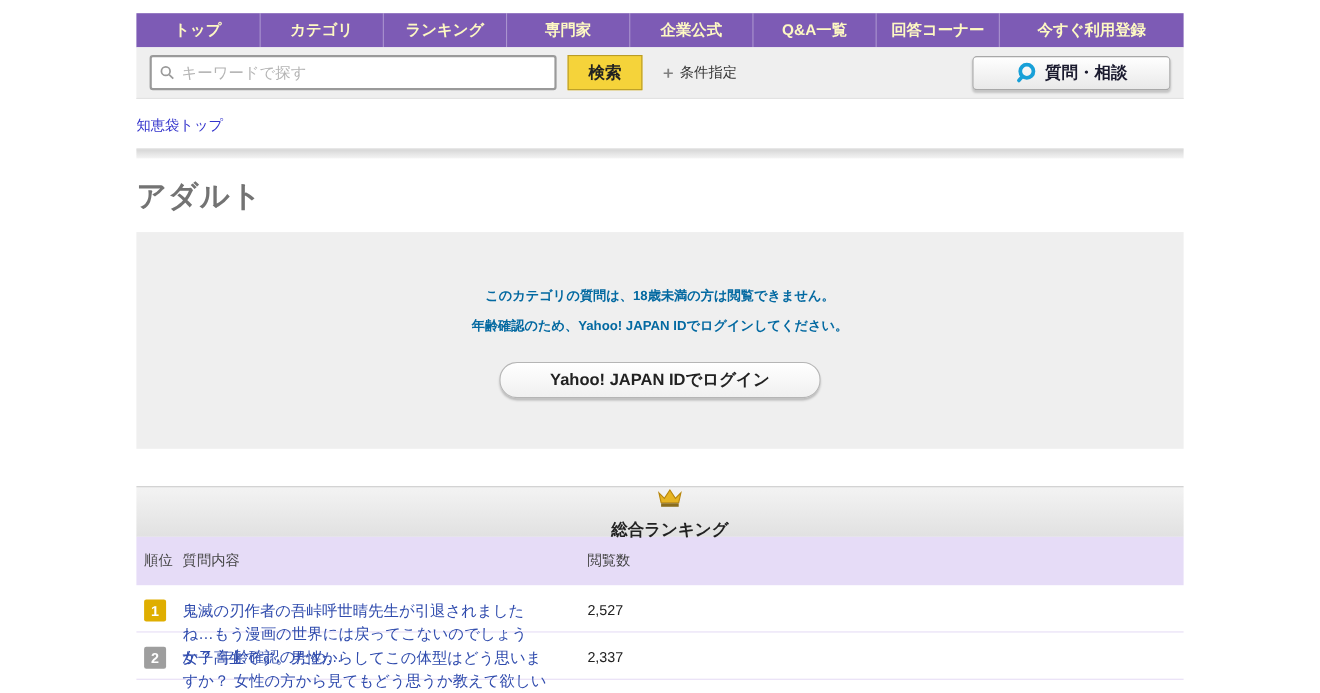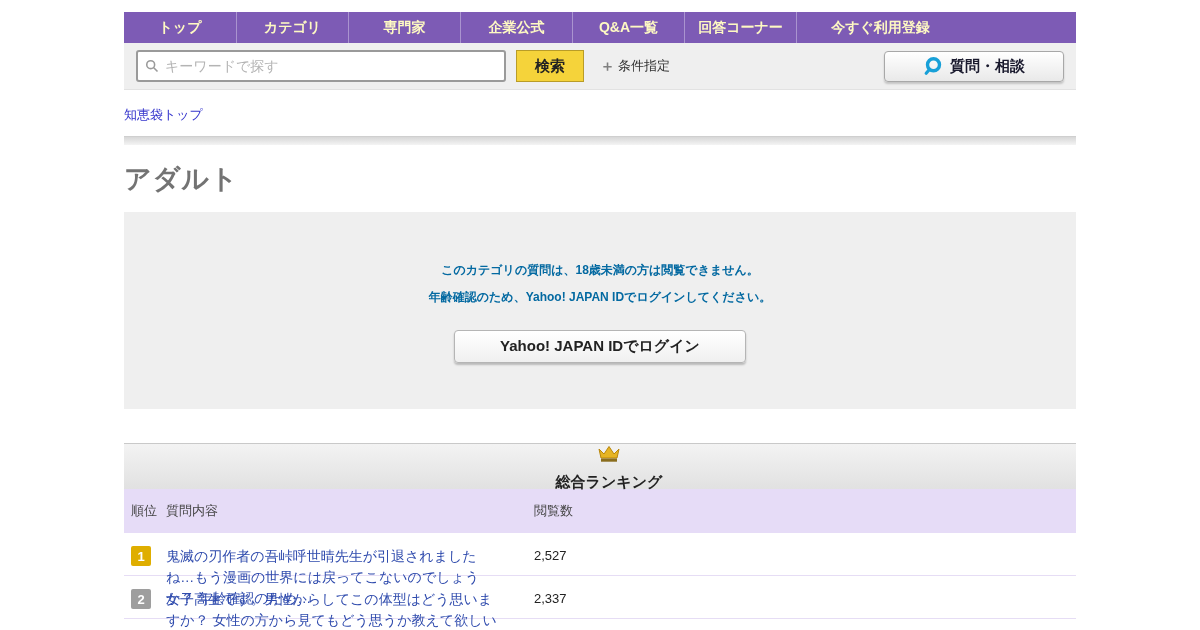--- a/index.html
+++ b/index.html
@@ -41,21 +41,21 @@
   .breadcrumb a{color:var(--link-blue);font-size:13px;text-decoration:none;cursor:pointer;}
   .divider{height:8px;background:linear-gradient(#d7d7d7,#f4f4f4);border-top:1px solid #cfcfcf;}
 
   
   h1{font-size:27px;margin:16px 0 15px;color:#737373;font-weight:bold;letter-spacing:1px;}
 
   
   .notice{background:#efefef;height:197px;box-sizing:border-box;text-align:center;padding-top:50px;}
   .notice p{margin:0 0 10px;font-size:12px;font-weight:bold;color:#0369a1;}
   .login-btn{margin-top:14px;width:292px;height:33px;background:linear-gradient(#ffffff,#f0f0f0);
-    border:1px solid #b5b5b5;border-radius:4px;box-shadow:0 2px 2px rgba(0,0,0,.22);
+    border:1px solid #b5b5b5;border-radius:16px;box-shadow:0 2px 2px rgba(0,0,0,.22);
     font-size:15px;font-weight:bold;color:#222;cursor:pointer;}
 
   
   .ranking{margin-top:34px;}
   .rank-header{height:46px;background:linear-gradient(#f3f3f3,#e1e1e1);border-top:1px solid #c9c9c9;
     display:flex;align-items:center;padding-left:18px;gap:9px;box-sizing:border-box;flex-direction:column;}
   .rank-title{font-size:15px;font-weight:bold;color:#222;}
   .thead{height:44px;background:var(--table-header-bg);display:grid;
     grid-template-columns:35px 368px 1fr;align-items:center;padding-left:7px;
     box-sizing:border-box;font-size:13px;color:#444;}
@@ -72,20 +72,21 @@
   .icon{display:inline-flex;align-items:center;}
 </style>
 </head>
 <body>
 
 <div class="page">
 
   <nav class="topnav">
     <a class="nav-item">トップ</a>
     <a class="nav-item">カテゴリ</a>
+    <a class="nav-item">ランキング</a>
     <a class="nav-item">専門家</a>
     <a class="nav-item">企業公式</a>
     <a class="nav-item">Q&amp;A一覧</a>
     <a class="nav-item">回答コーナー</a>
     <a class="nav-item wide">今すぐ利用登録</a>
   </nav>
 
   <div class="searchbar">
     <div class="search-box">
       <span class="icon">

